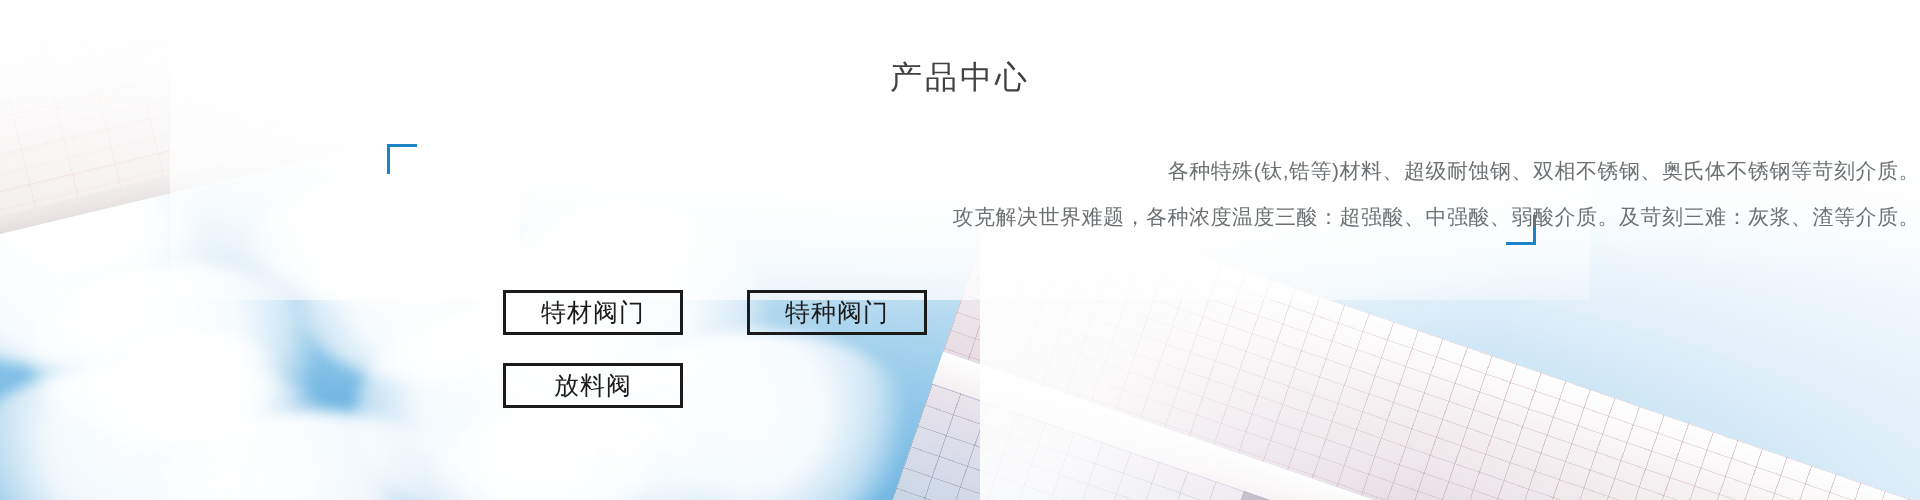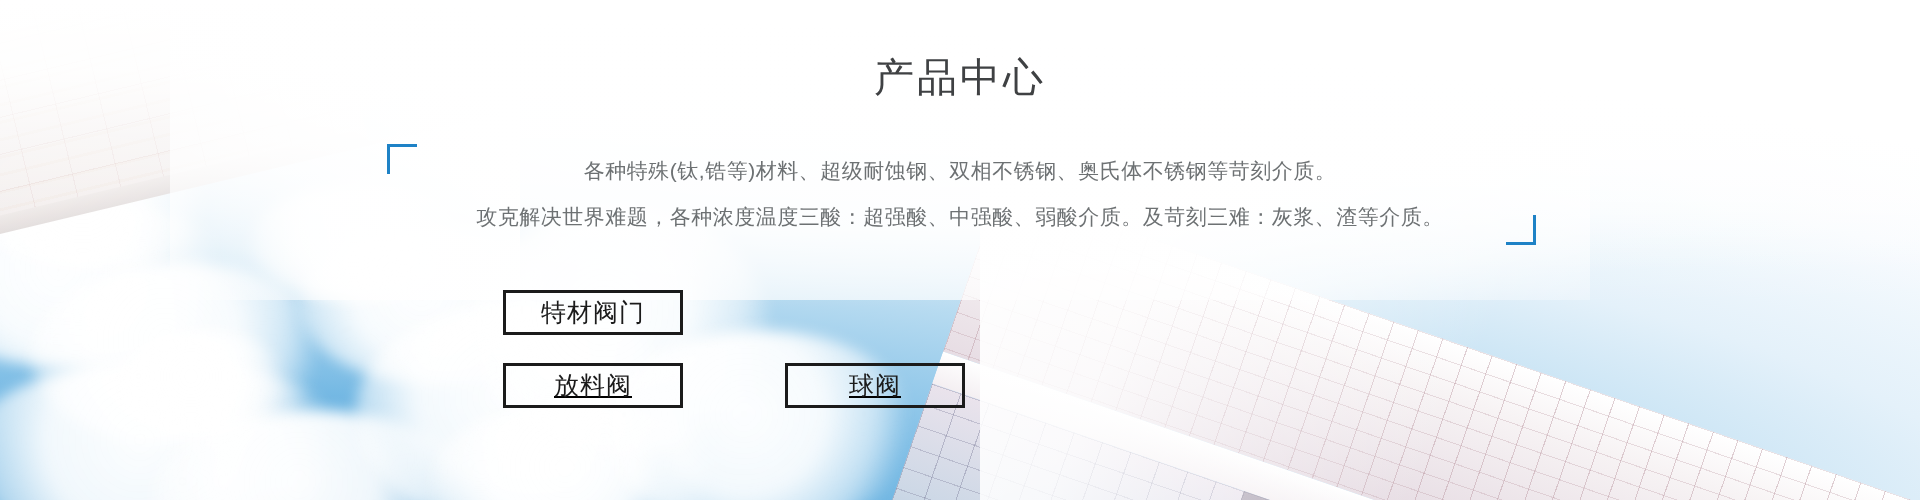--- a/index.html
+++ b/index.html
@@ -163,30 +163,30 @@
     background: radial-gradient(95% 130% at 50% 22%, rgba(255,255,255,0.97) 0%, rgba(255,255,255,0.92) 42%, rgba(255,255,255,0.62) 66%, rgba(255,255,255,0) 90%);
   }
 
   
 
   .content { position: absolute; inset: 0; }
 
   .page-title {
     position: absolute; left: 0; right: 0; top: 50px;
     text-align: center;
-    font-size: 40px;
+    font-size: 32px;
     line-height: 54px;
     letter-spacing: 3px;
     color: #3f4143;
     font-weight: 400;
   }
 
   .subtitle-block {
     position: absolute; left: 0; right: 0; top: 148px;
-    text-align: center;
+    text-align: right;
   }
   .subtitle-line {
     font-size: 21px;
     line-height: 46px;
     letter-spacing: 0.5px;
     color: #6d7173;
     white-space: nowrap;
   }
 
   
@@ -196,22 +196,22 @@
   }
   .bracket-tl { left: 387px; top: 144px;  border-top: 3px solid #1e82c6; border-left: 3px solid #1e82c6; }
   .bracket-br { left: 1506px; top: 215px; border-bottom: 3px solid #1e82c6; border-right: 3px solid #1e82c6; }
 
   
   .cat-grid {
     position: absolute;
     left: 503px; top: 290px;
     width: 916px;
   }
-  .cat-row { display: flex; gap: 102px; margin-bottom: 28px; }
-  .cat-row:last-child { margin-bottom: 0; text-decoration: underline; }
+  .cat-row { display: flex; gap: 64px; margin-bottom: 28px; }
+  .cat-row:last-child { margin-bottom: 0; }
   .cat-btn {
     width: 180px;
     height: 45px;
     border: 3px solid #1b1b1b;
     background: transparent;
     color: #1b1b1b;
     font-size: 25px;
     line-height: 39px;
     text-align: center;
     letter-spacing: 1px;
@@ -277,21 +277,21 @@
     <div class="bracket bracket-br"></div>
 
     <div class="subtitle-block">
       <div class="subtitle-line">各种特殊(钛,锆等)材料、超级耐蚀钢、双相不锈钢、奥氏体不锈钢等苛刻介质。</div>
       <div class="subtitle-line">攻克解决世界难题，各种浓度温度三酸：超强酸、中强酸、弱酸介质。及苛刻三难：灰浆、渣等介质。</div>
     </div>
 
     <div class="cat-grid">
       <div class="cat-row">
         <button class="cat-btn">特材阀门</button>
+        <button class="cat-btn">特种阀门</button>
       </div>
       <div class="cat-row">
         <button class="cat-btn">放料阀</button>
-        <button class="cat-btn">球阀</button>
       </div>
     </div>
 
   </div>
 </div>
 
 </body></html>

